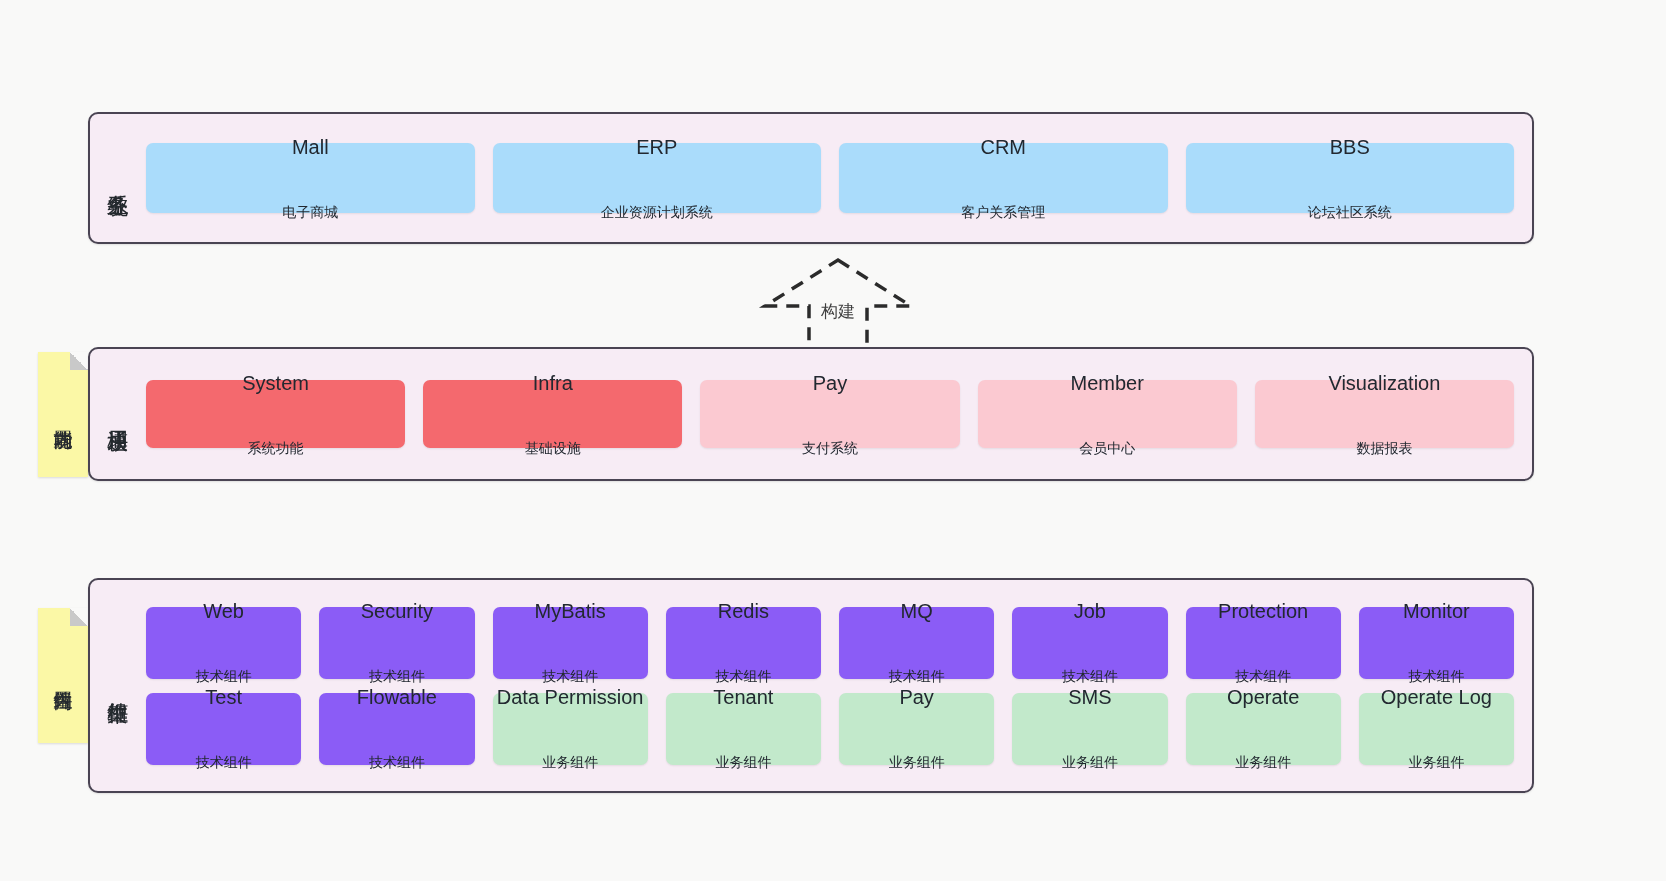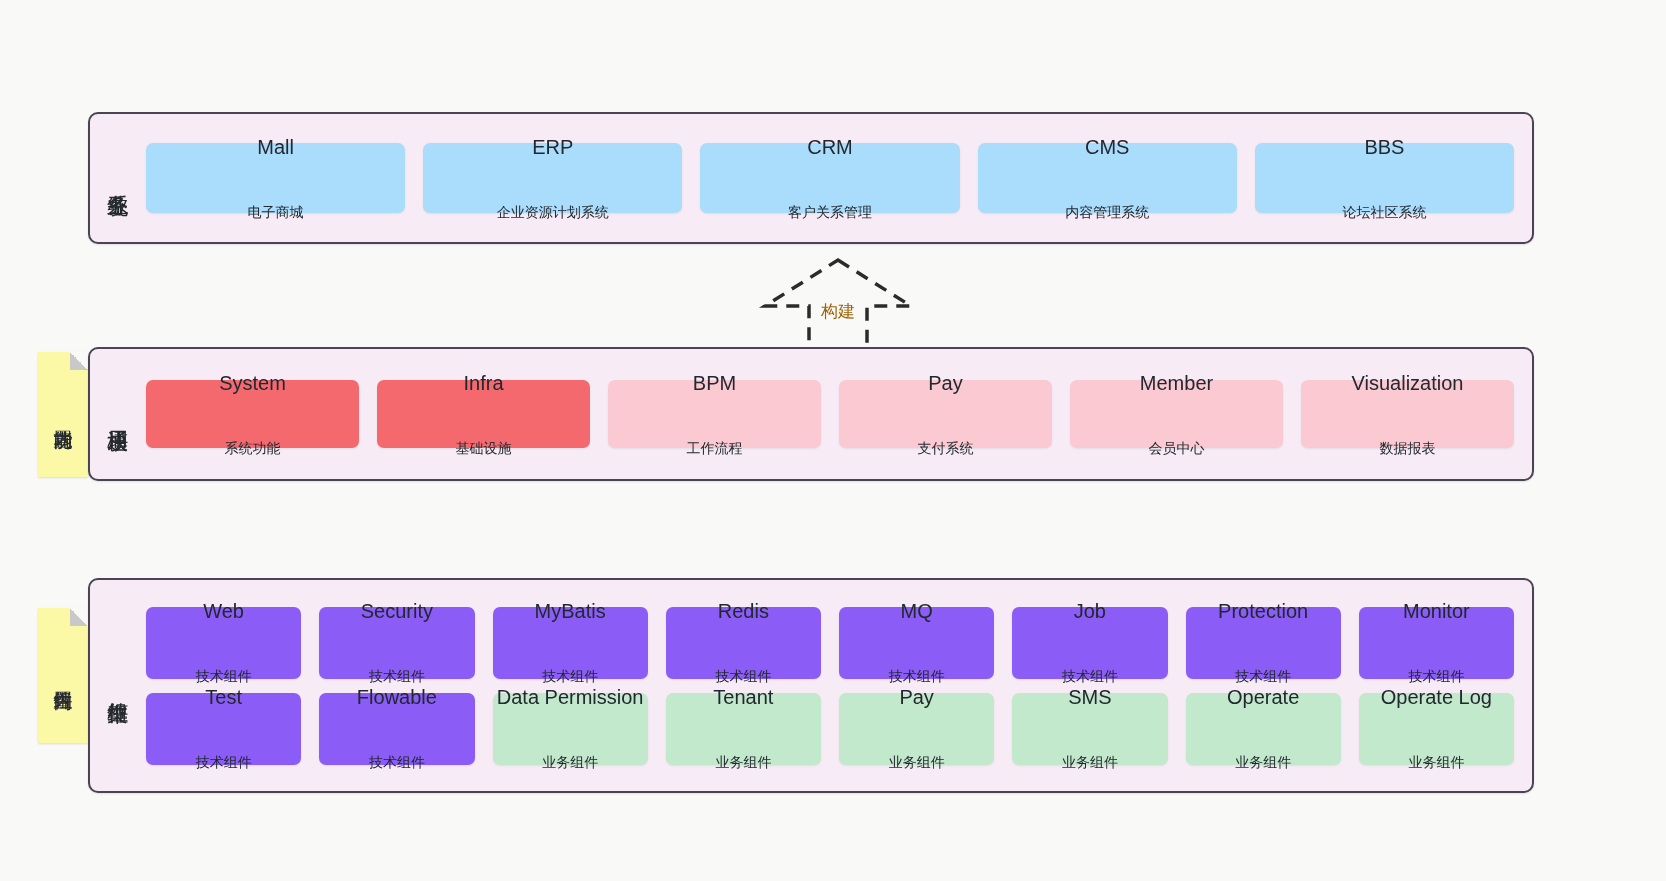--- a/index.html
+++ b/index.html
@@ -119,21 +119,21 @@
     width: 150px;
     height: 94px;
   }
   .uparrow svg { display: block; width: 100%; height: 100%; overflow: visible; }
   .uparrow .ua-label {
     position: absolute;
     left: 50%;
     transform: translateX(-50%);
     top: 42px;
     font-size: 17px;
-    color: #a16207;
+    color: #404040;
     background: transparent;
     white-space: nowrap;
   }
   #arrow-build     { left: 763px; top: 258px; }
   #arrow-implement { left: 775px; top: 490px; }
 </style>
 </head>
 <body>
 
 <div id="stage">
@@ -148,24 +148,20 @@
         </div>
         <div class="node tone-blue">
           <span class="n-en">ERP</span>
           <span class="n-cn">企业资源计划系统</span>
         </div>
         <div class="node tone-blue">
           <span class="n-en">CRM</span>
           <span class="n-cn">客户关系管理</span>
         </div>
         <div class="node tone-blue">
-          <span class="n-en">CMS</span>
-          <span class="n-cn">内容管理系统</span>
-        </div>
-        <div class="node tone-blue">
           <span class="n-en">BBS</span>
           <span class="n-cn">论坛社区系统</span>
         </div>
       </div>
     </div>
   </div>
 
   <div class="uparrow" id="arrow-build">
     <svg viewBox="0 0 150 94" preserveAspectRatio="none" aria-hidden="true">
       <path d="M75 2 L148 48 L104 48 L104 92 L46 92 L46 48 L2 48 Z" fill="none" stroke="#2b2b2b" stroke-width="3.5" stroke-dasharray="13 9" stroke-linejoin="miter"></path>
@@ -182,24 +178,20 @@
       <div class="row">
         <div class="node tone-red">
           <span class="n-en">System</span>
           <span class="n-cn">系统功能</span>
         </div>
         <div class="node tone-red">
           <span class="n-en">Infra</span>
           <span class="n-cn">基础设施</span>
         </div>
         <div class="node tone-pink">
-          <span class="n-en">BPM</span>
-          <span class="n-cn">工作流程</span>
-        </div>
-        <div class="node tone-pink">
           <span class="n-en">Pay</span>
           <span class="n-cn">支付系统</span>
         </div>
         <div class="node tone-pink">
           <span class="n-en">Member</span>
           <span class="n-cn">会员中心</span>
         </div>
         <div class="node tone-pink">
           <span class="n-en">Visualization</span>
           <span class="n-cn">数据报表</span>

